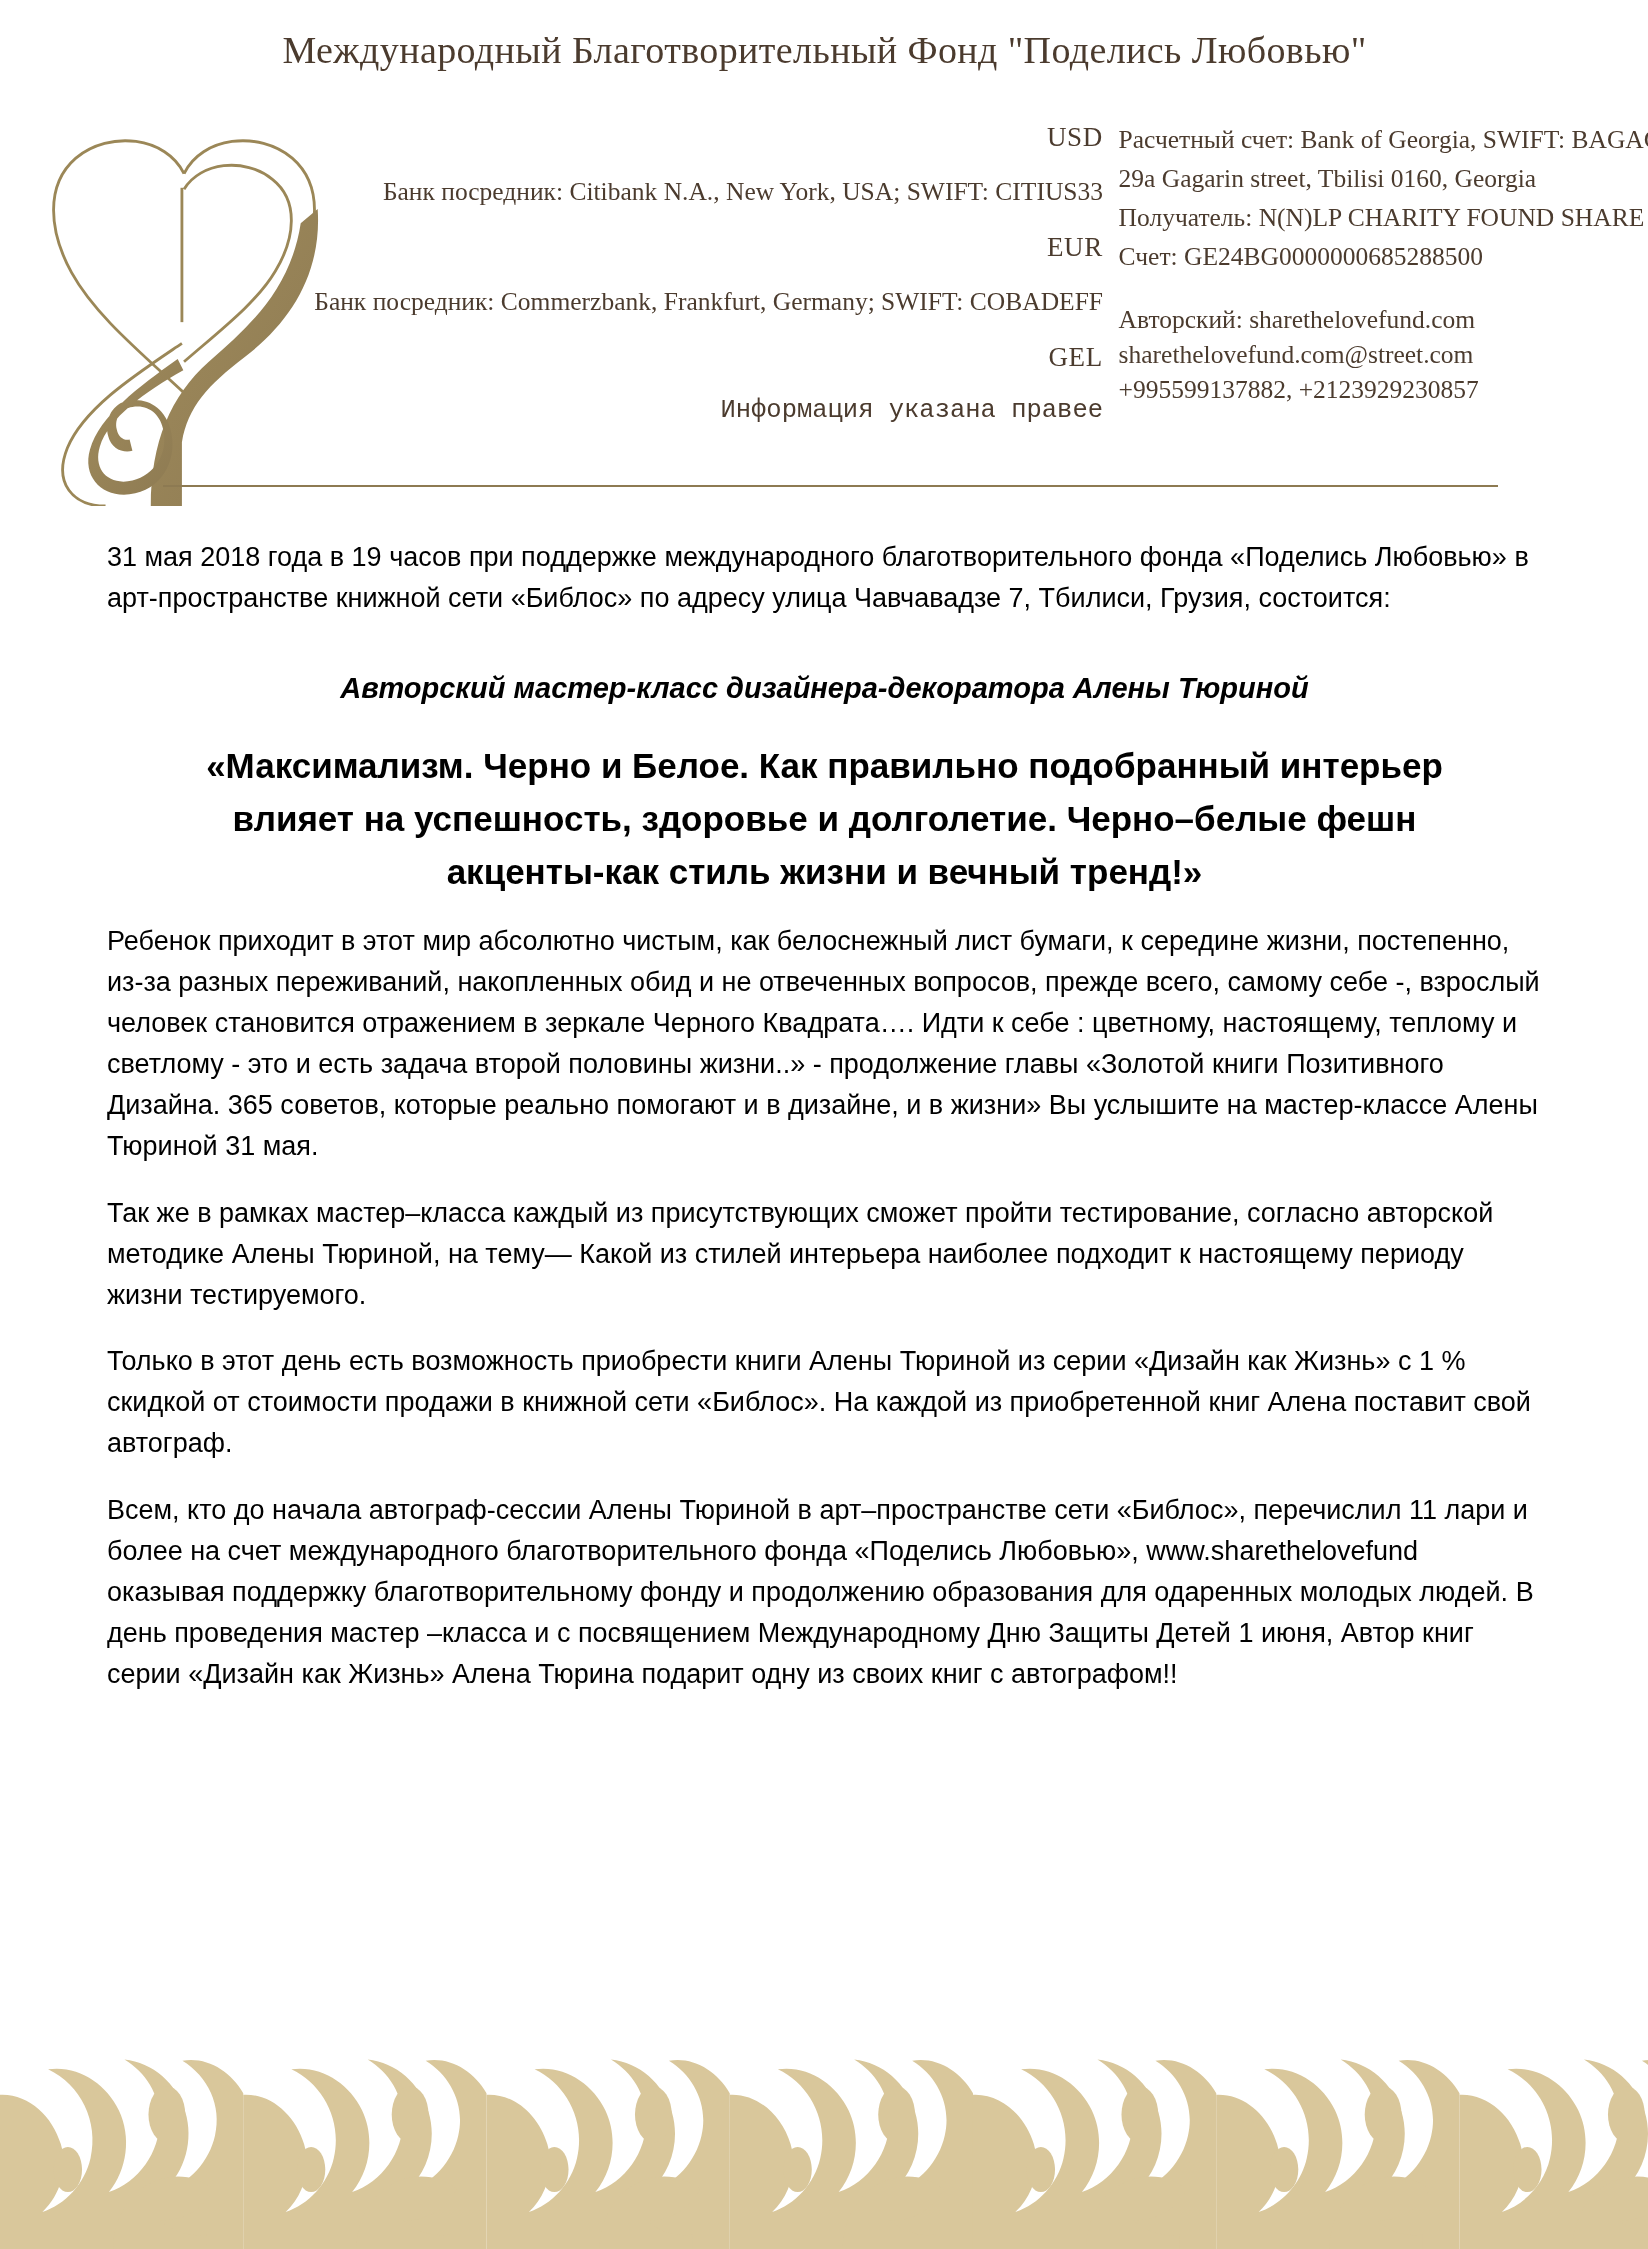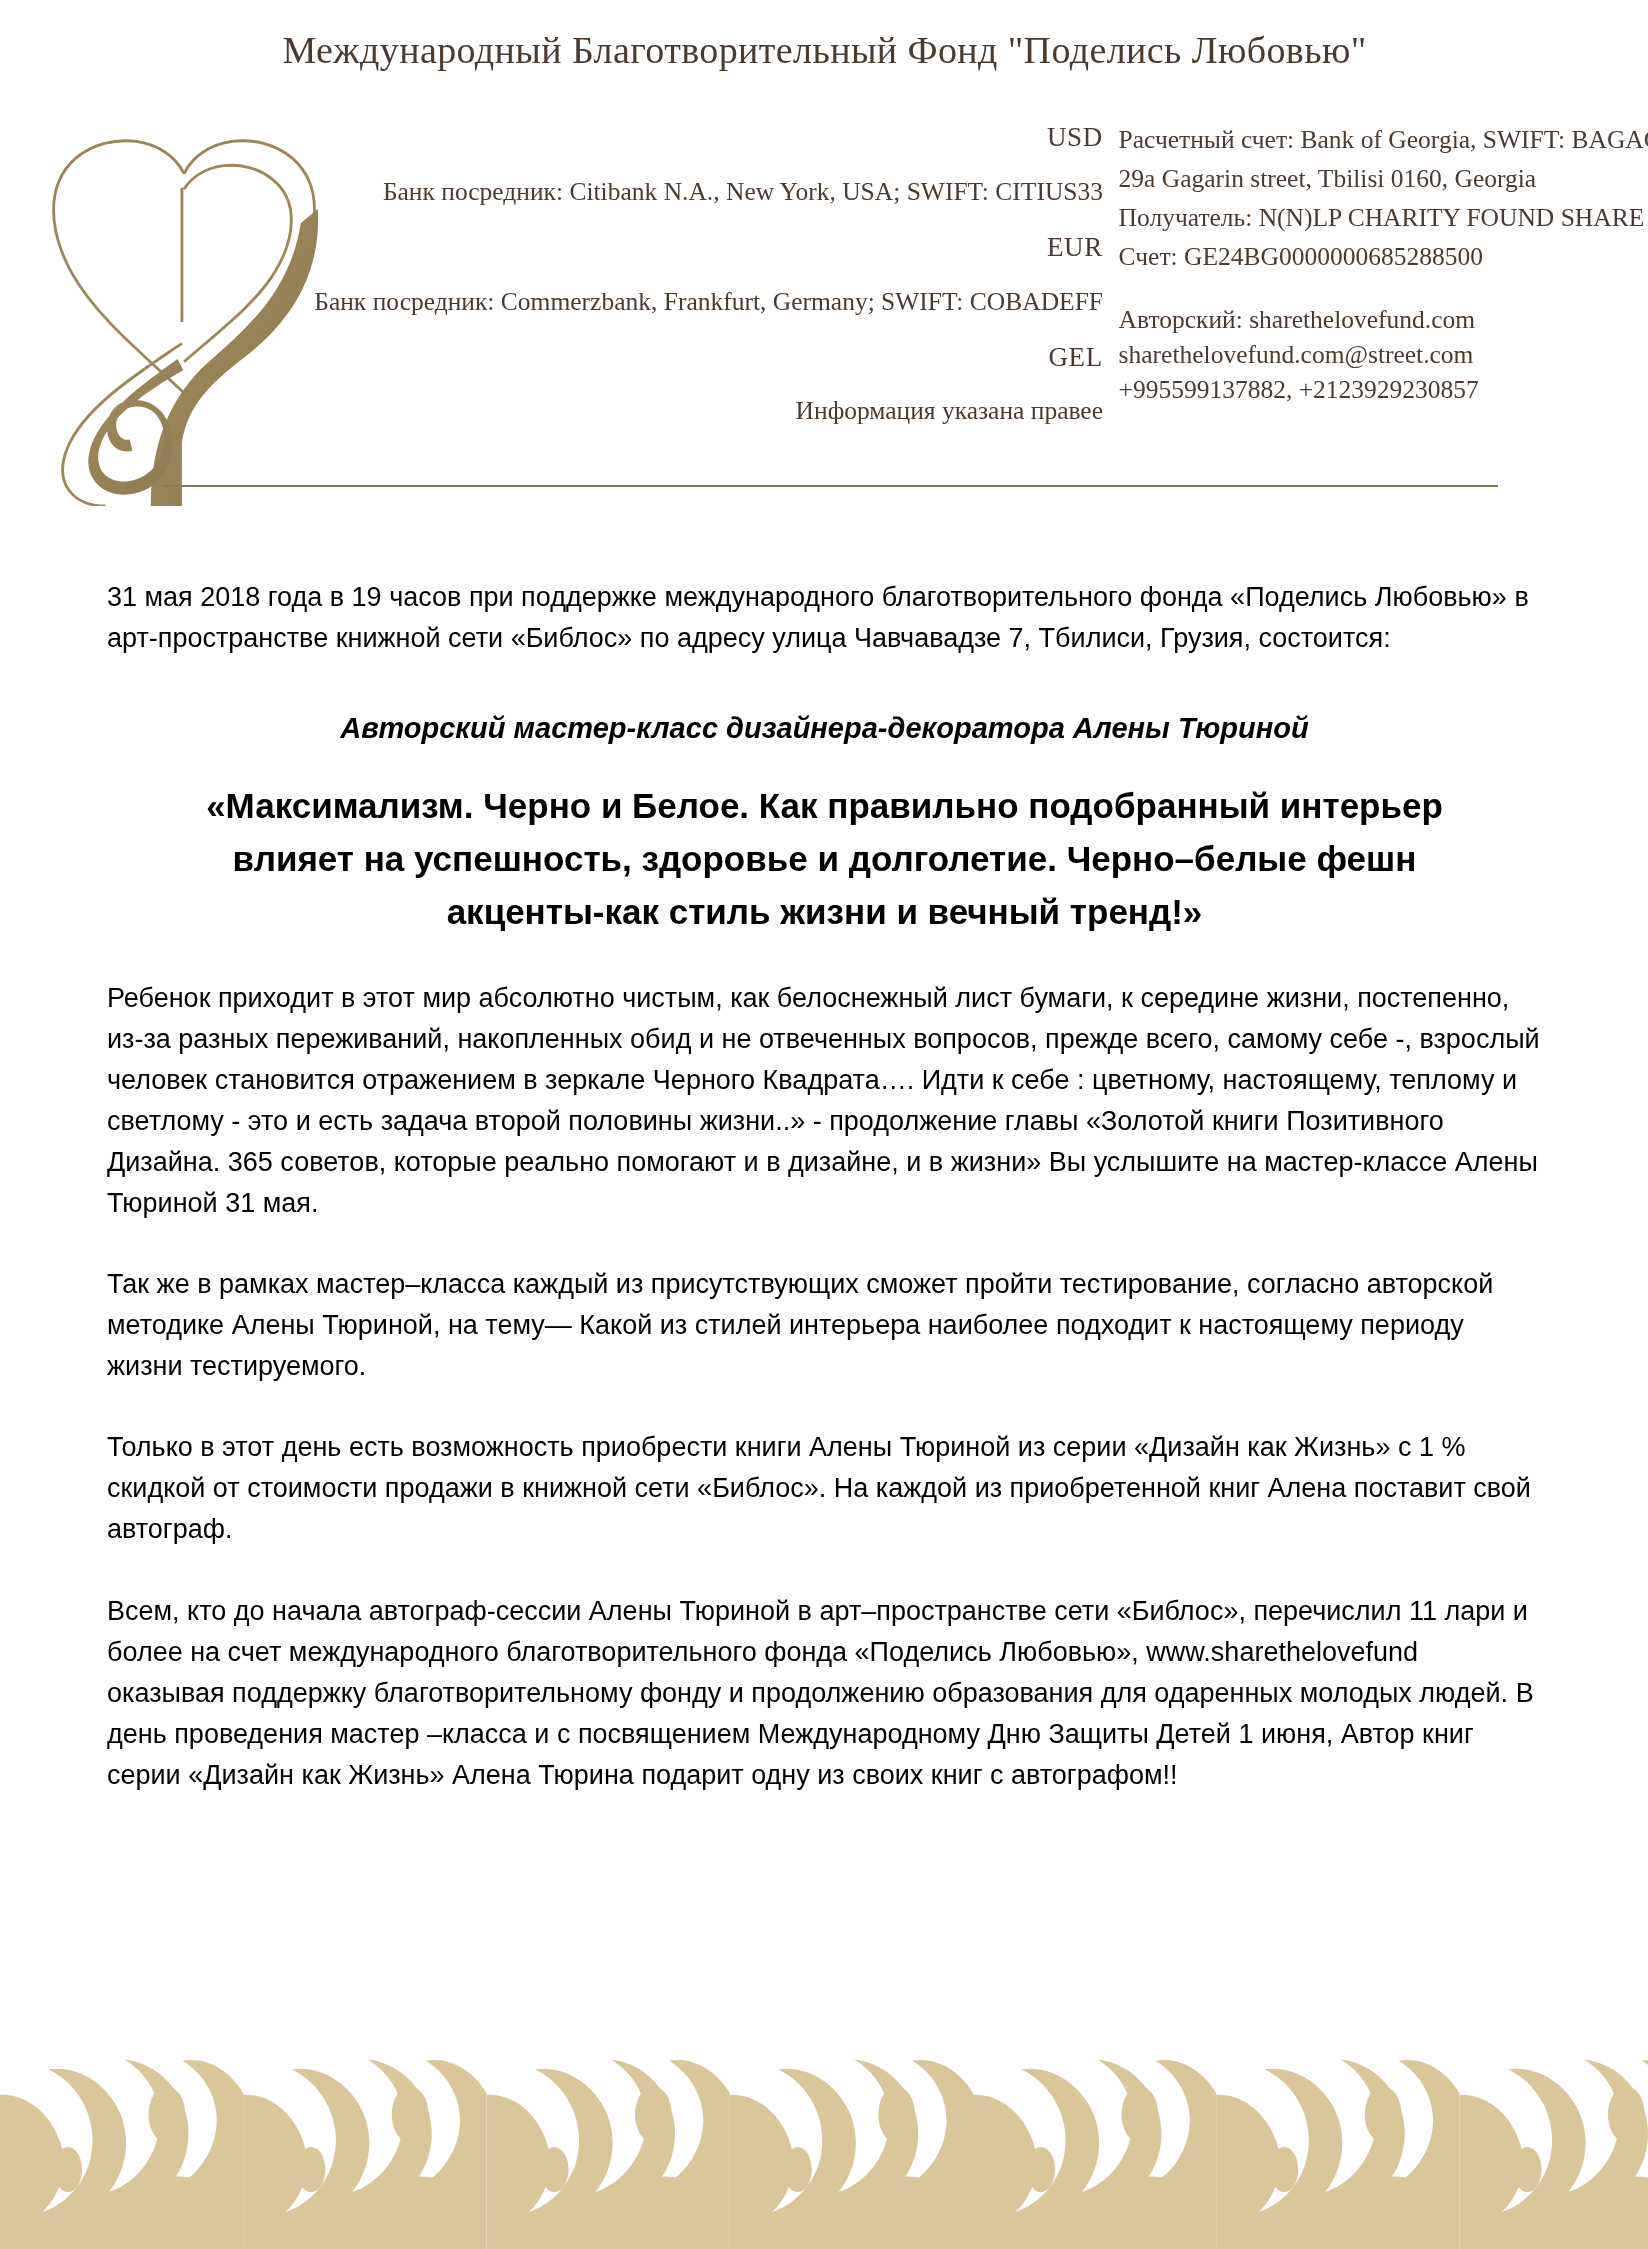--- a/index.html
+++ b/index.html
@@ -79,20 +79,21 @@
     font-size: 25.5px;
     line-height: 44px;
     height: 44px;
     white-space: nowrap;
   }
   .note-line {
     font-size: 25.5px;
     line-height: 42px;
     height: 42px;
     white-space: nowrap;
+    font-family: Liberation Mono, monospace;
   }
 
   .r-line {
     font-size: 25.5px;
     line-height: 39px;
     height: 39px;
     white-space: nowrap;
   }
   .r-gap { height: 25.5px; }
   .r-contact {
@@ -119,21 +120,20 @@
     width: 1649px;
     padding: 0 107px 0 107px;
   }
 
   .para {
     font-size: 27px;
     line-height: 1.52;
     color: #000000;
     margin-bottom: 25.5px;
     text-align: left;
-    margin-top: 40px;
   }
 
   .heading-1 {
     font-size: 29px;
     font-weight: bold;
     line-height: 1.5;
     text-align: center;
     color: #000000;
     margin: 48px 0 28px 0;
     font-style: italic;

